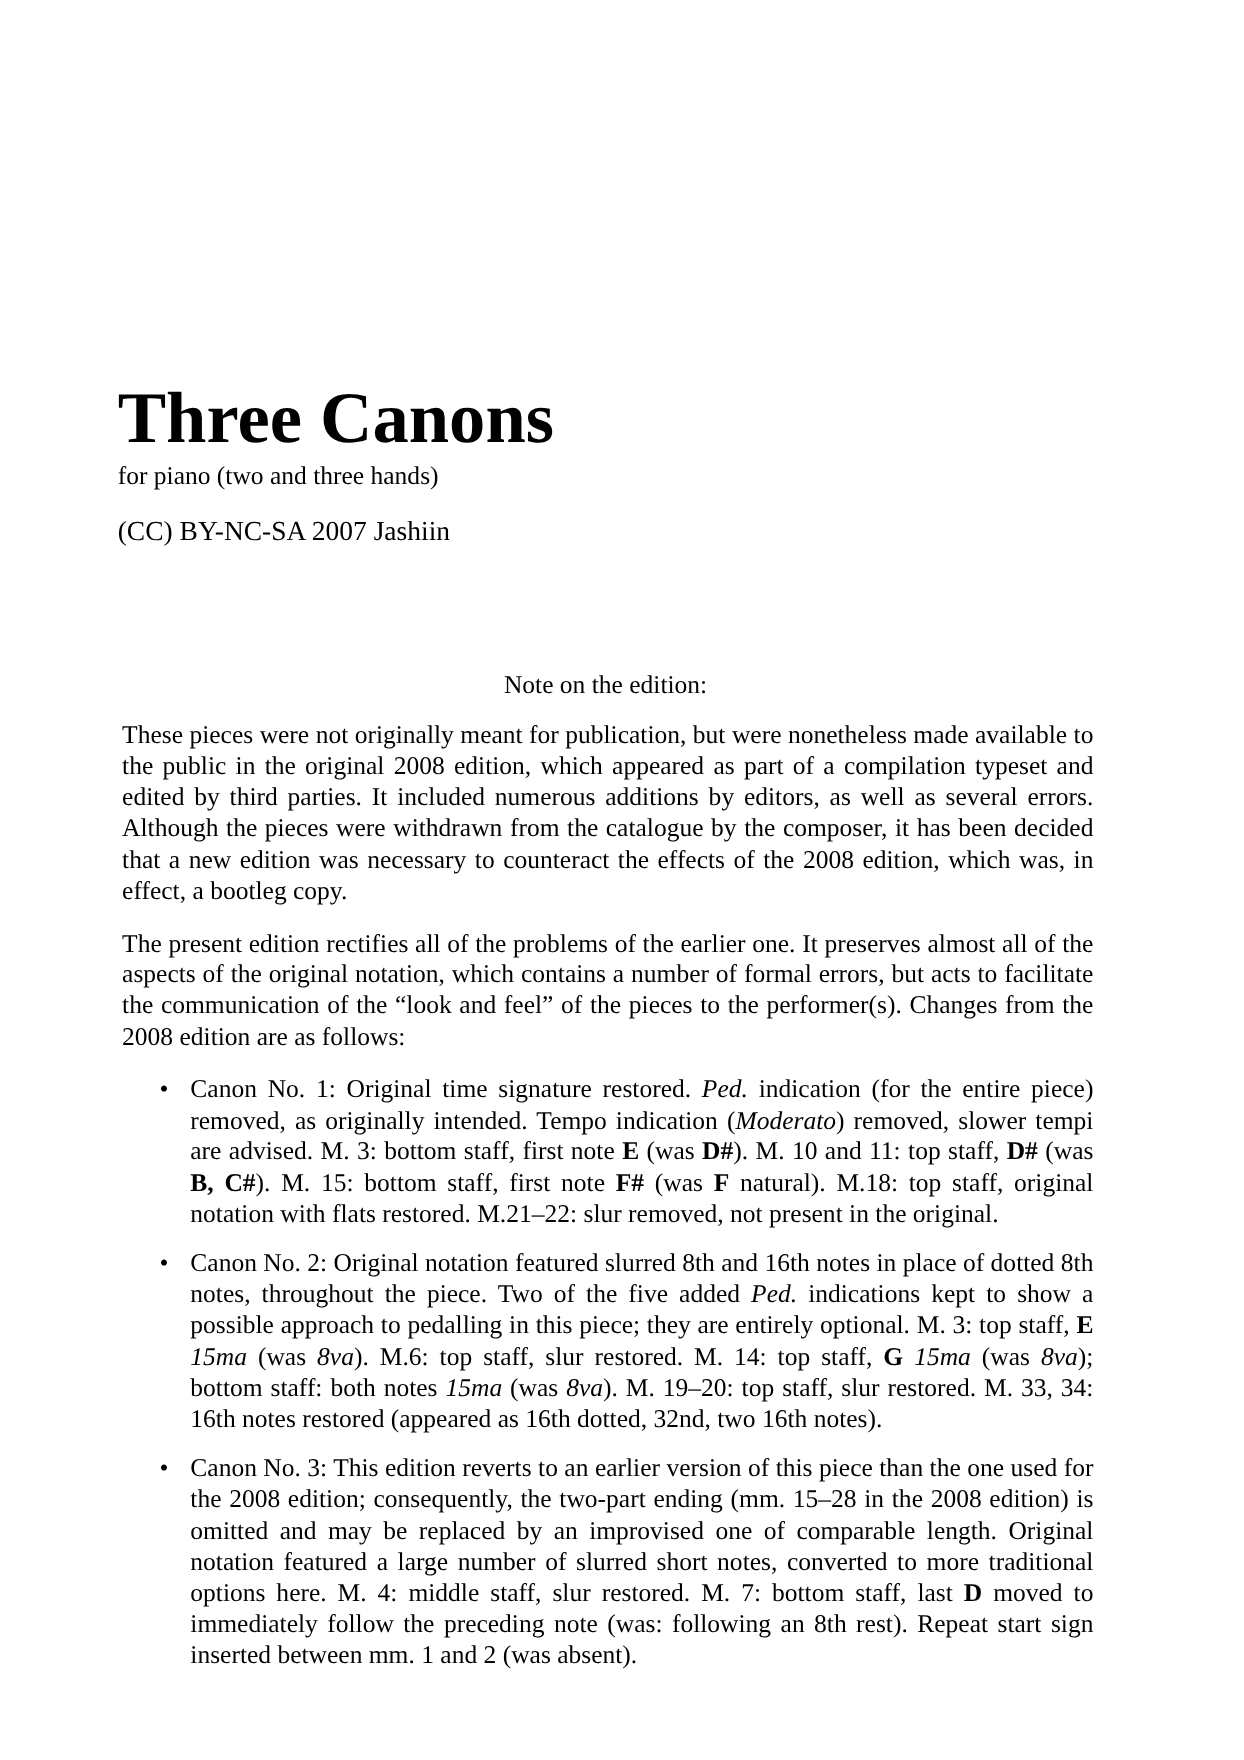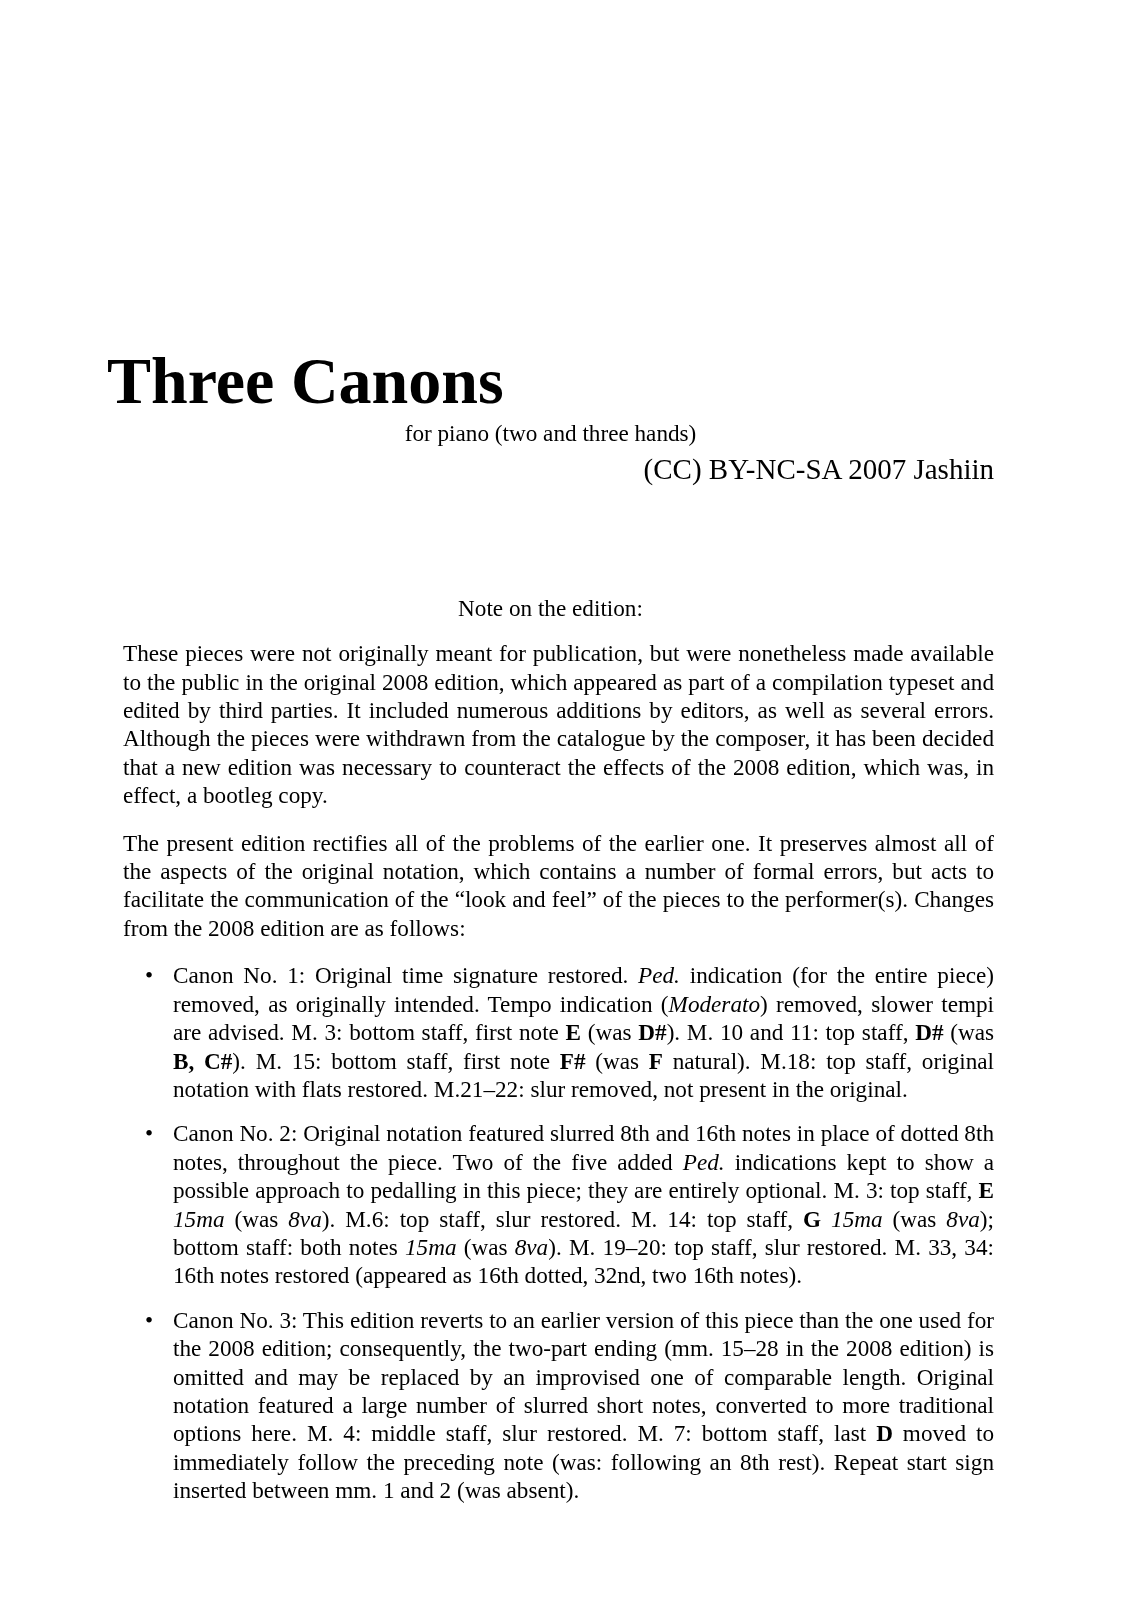--- a/index.html
+++ b/index.html
@@ -21,36 +21,34 @@
     margin: 0;
     font-size: 66px;
     line-height: 68px;
     font-weight: bold;
     white-space: nowrap;
   }
   .subtitle {
     margin-top: 4px;
     font-size: 23.2px;
     line-height: 28.4px;
-    text-align: center;
   }
   .license {
-    margin-top: 8px;
-    font-size: 29px;
+    margin-top: 23px;
+    font-size: 25px;
     line-height: 28.4px;
-    text-align: right;
   }
   .note-heading {
     margin-top: 110px;
     font-size: 23.2px;
     line-height: 28.4px;
     text-align: center;
   }
   p.body-par {
-    margin: 19px 0 0 16px;
+    margin: 19px 0 0 4px;
     font-size: 23.2px;
     line-height: 28.4px;
     text-align: justify;
   }
   p.body-par.first { margin-top: 17px; }
   ul.changes {
     list-style: none;
     margin: 19px 0 0 0;
     padding: 0;
     font-size: 23.2px;

